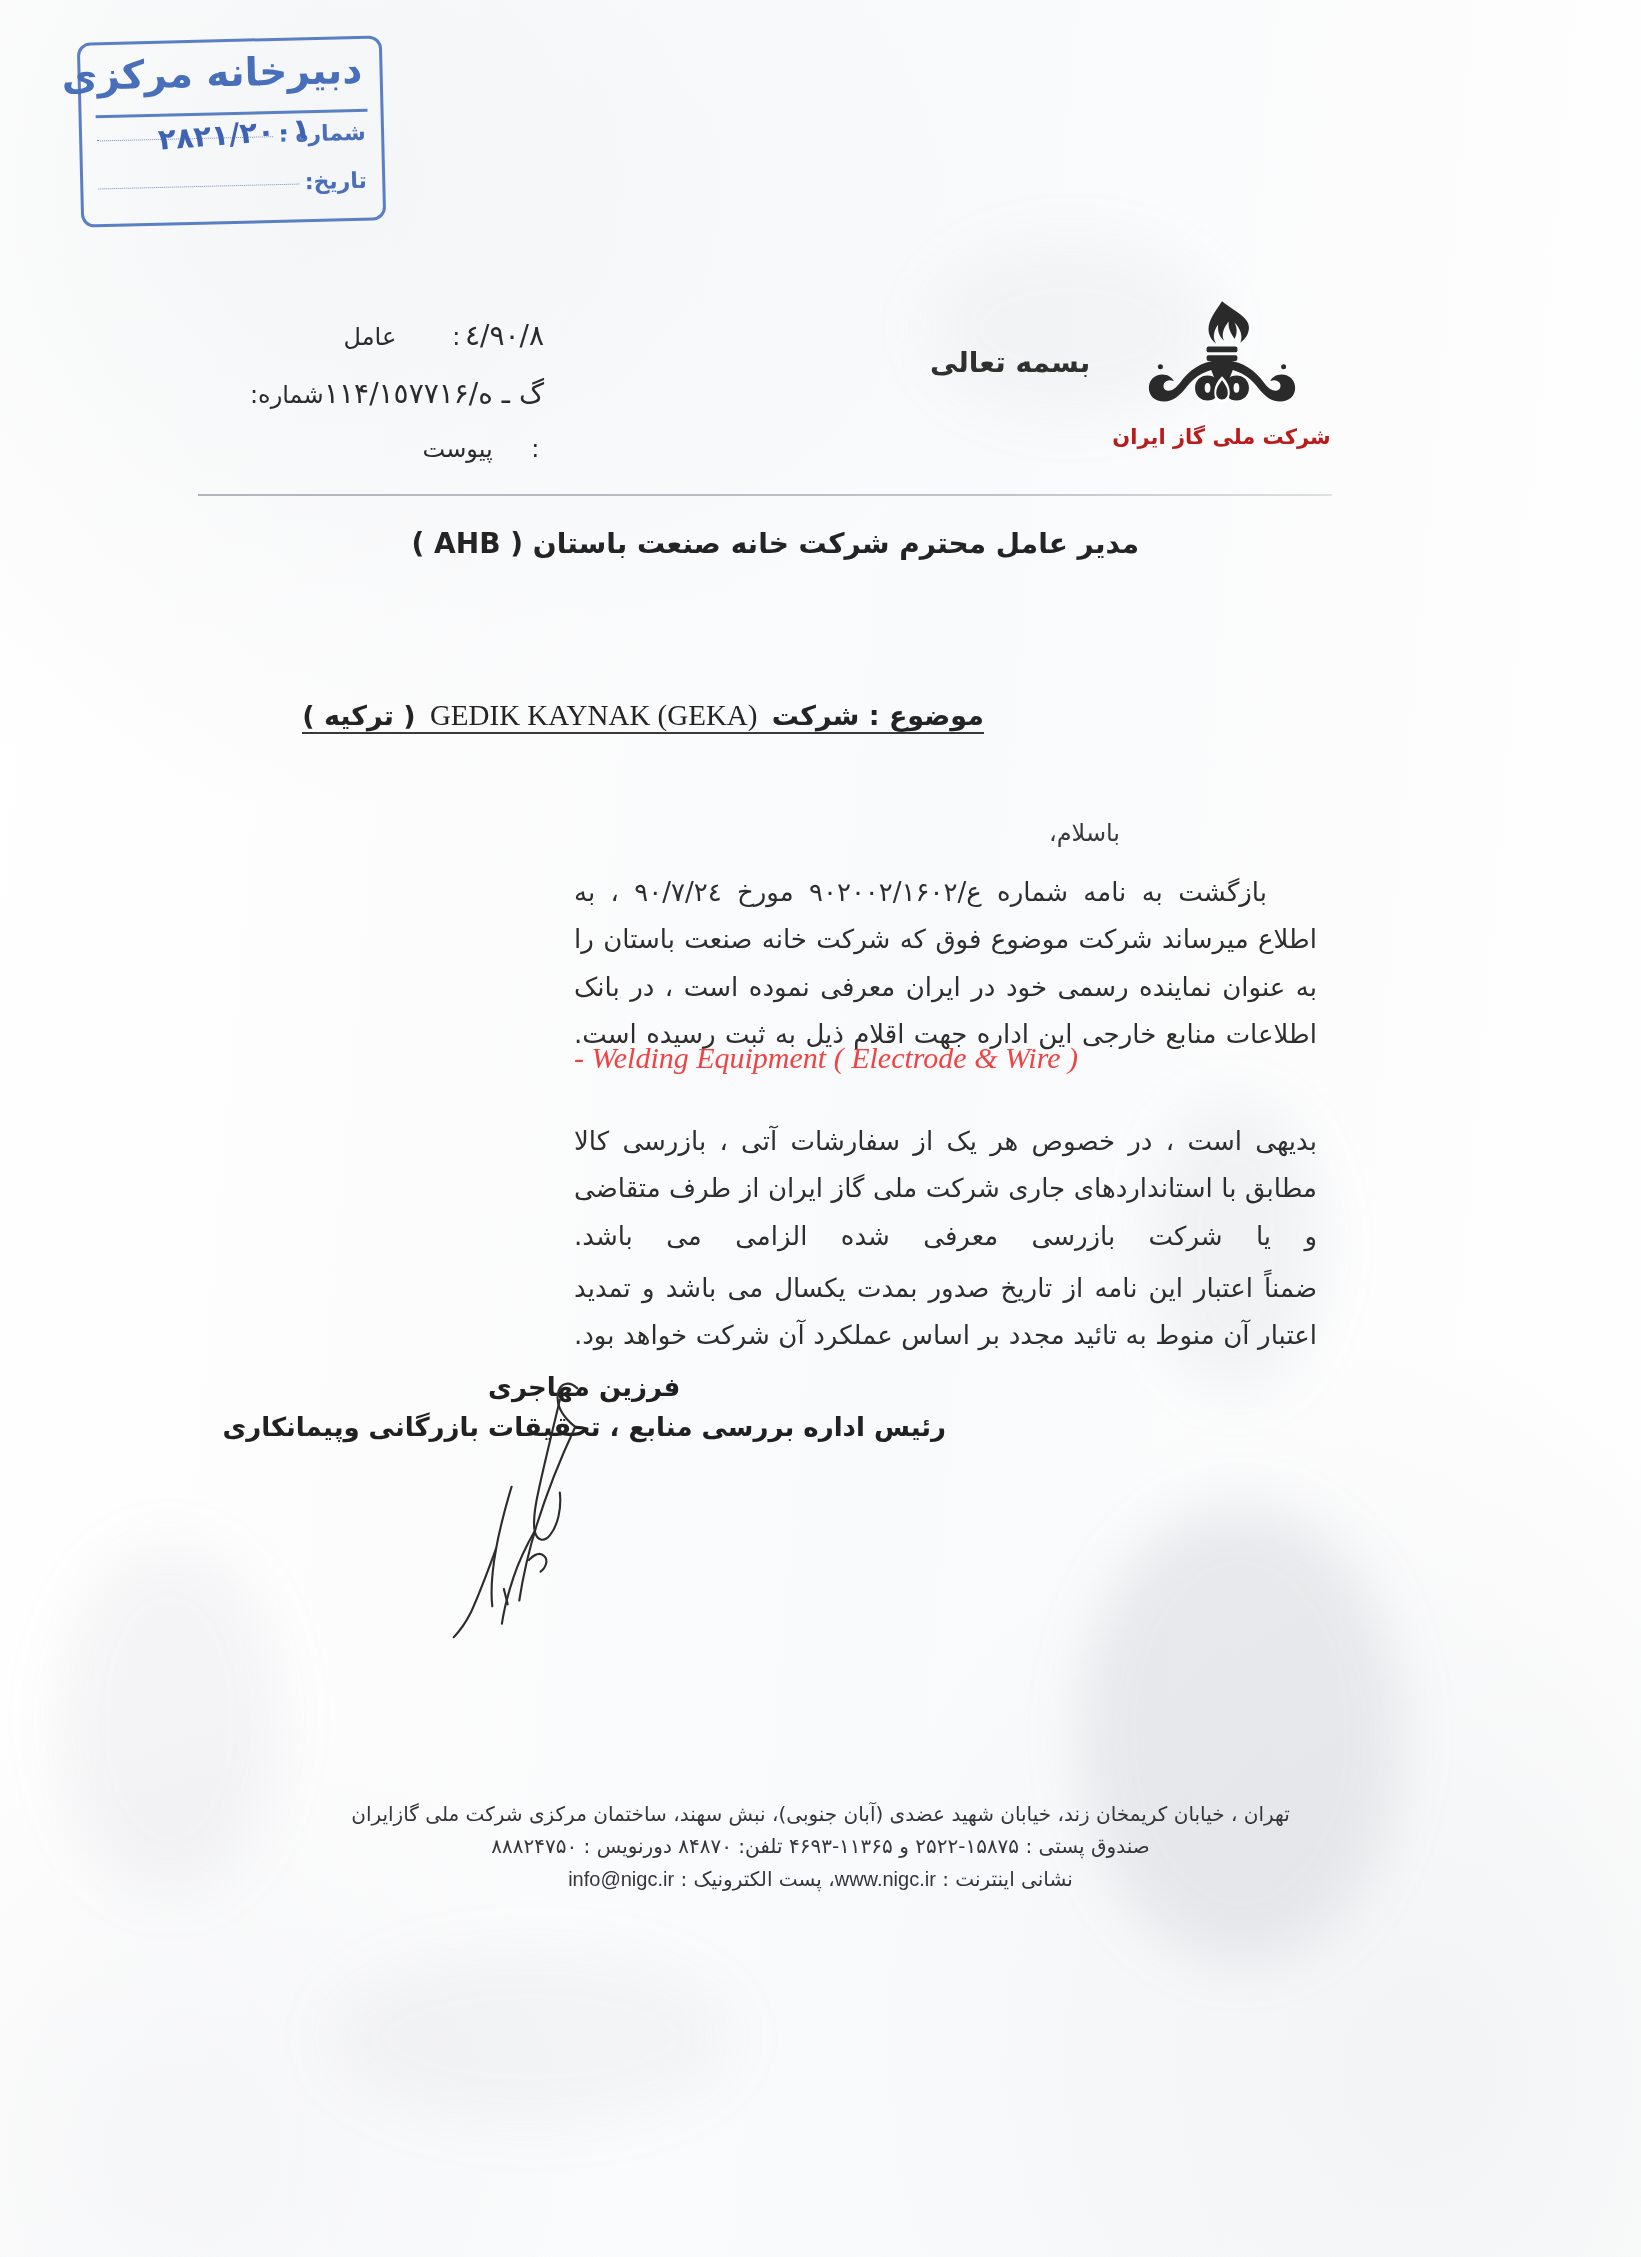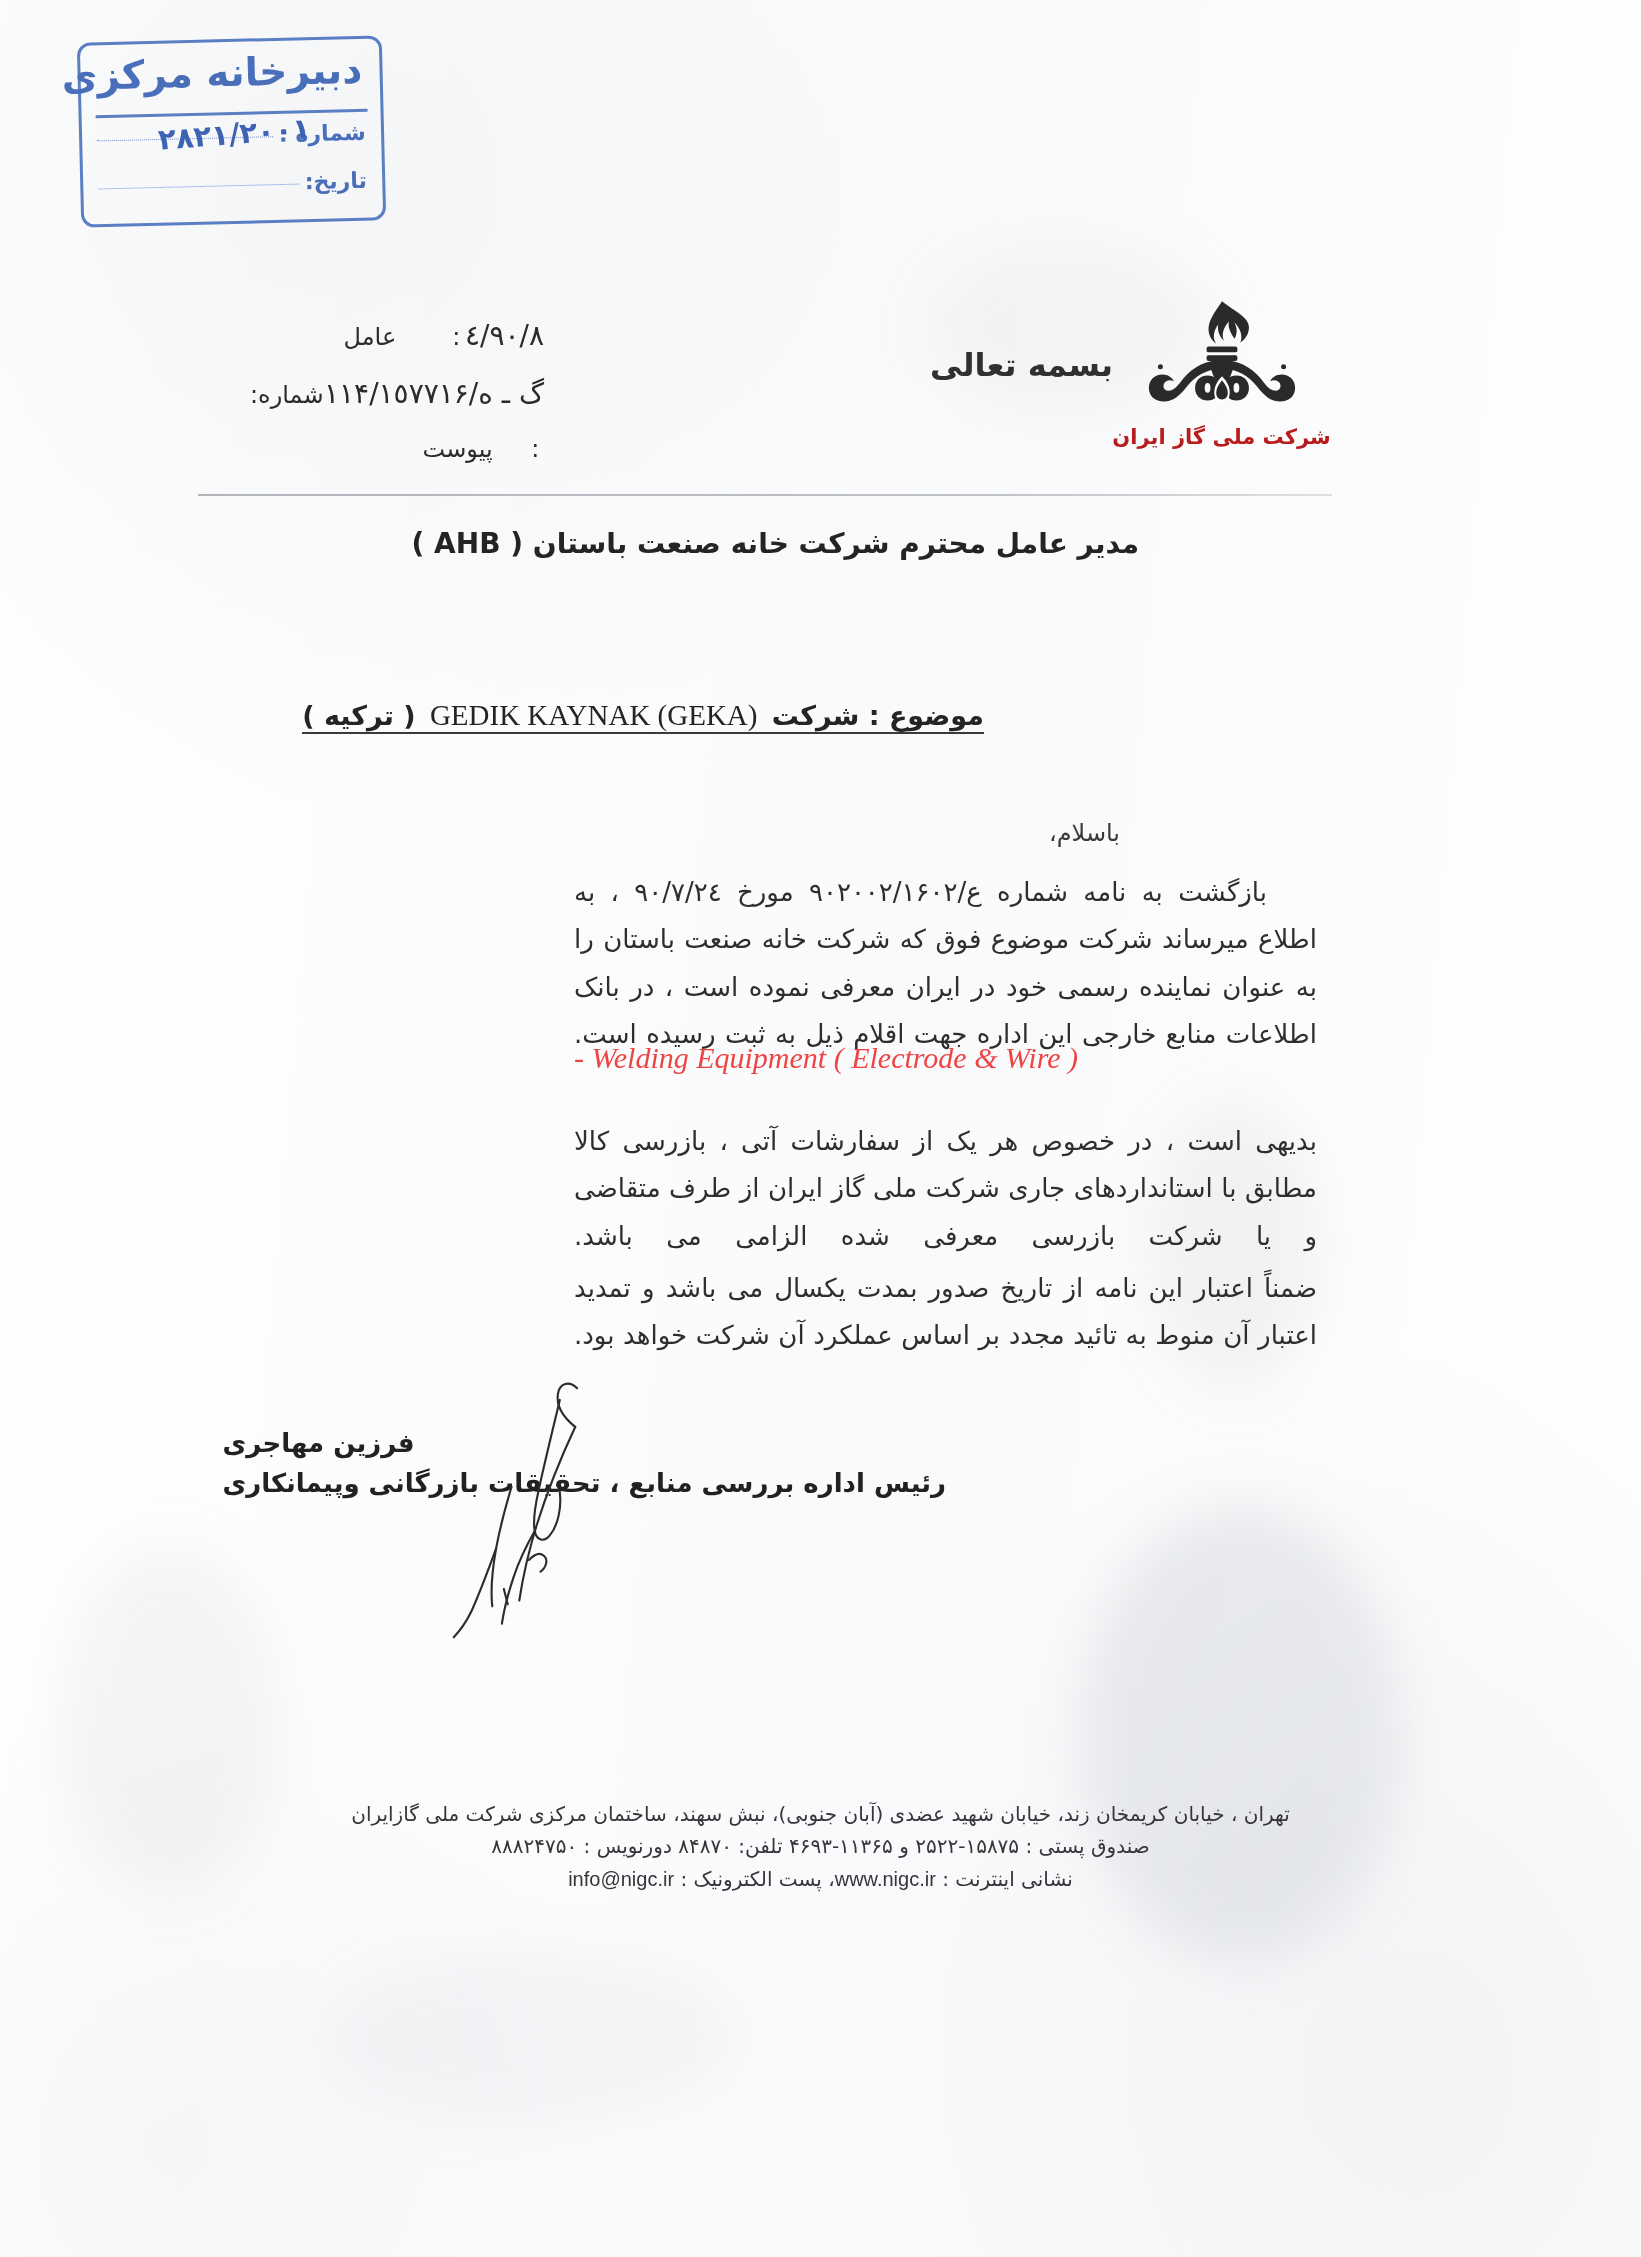--- a/index.html
+++ b/index.html
@@ -125,21 +125,21 @@
   .meta-row .mvalue {
     font-size: 28px;
     padding-right: 25px;
     letter-spacing: 1px;
   }
 
   .besmeh {
     position: absolute;
     left: 930px;
     top: 346px;
-    font-size: 32px;
+    font-size: 28px;
     font-weight: bold;
     color: #30302f;
     white-space: nowrap;
     text-align: center;
   }
 
   .logo-wrap {
     position: absolute;
     left: 1101px;
     top: 299px;
@@ -232,22 +232,22 @@
     font-family: "Liberation Serif", "DejaVu Serif", serif;
     font-style: italic;
     font-size: 30px;
     color: #ef4444;
   }
 
   
   .sign-block {
     position: absolute;
     right: 695px;
-    top: 1428px;
-    text-align: left;
+    top: 1372px;
+    text-align: center;
     color: #212121;
   }
   .sign-name {
     font-size: 26px;
     font-weight: bold;
     margin-bottom: 9.7px;
     white-space: nowrap;
   }
   .sign-title {
     font-size: 26px;

